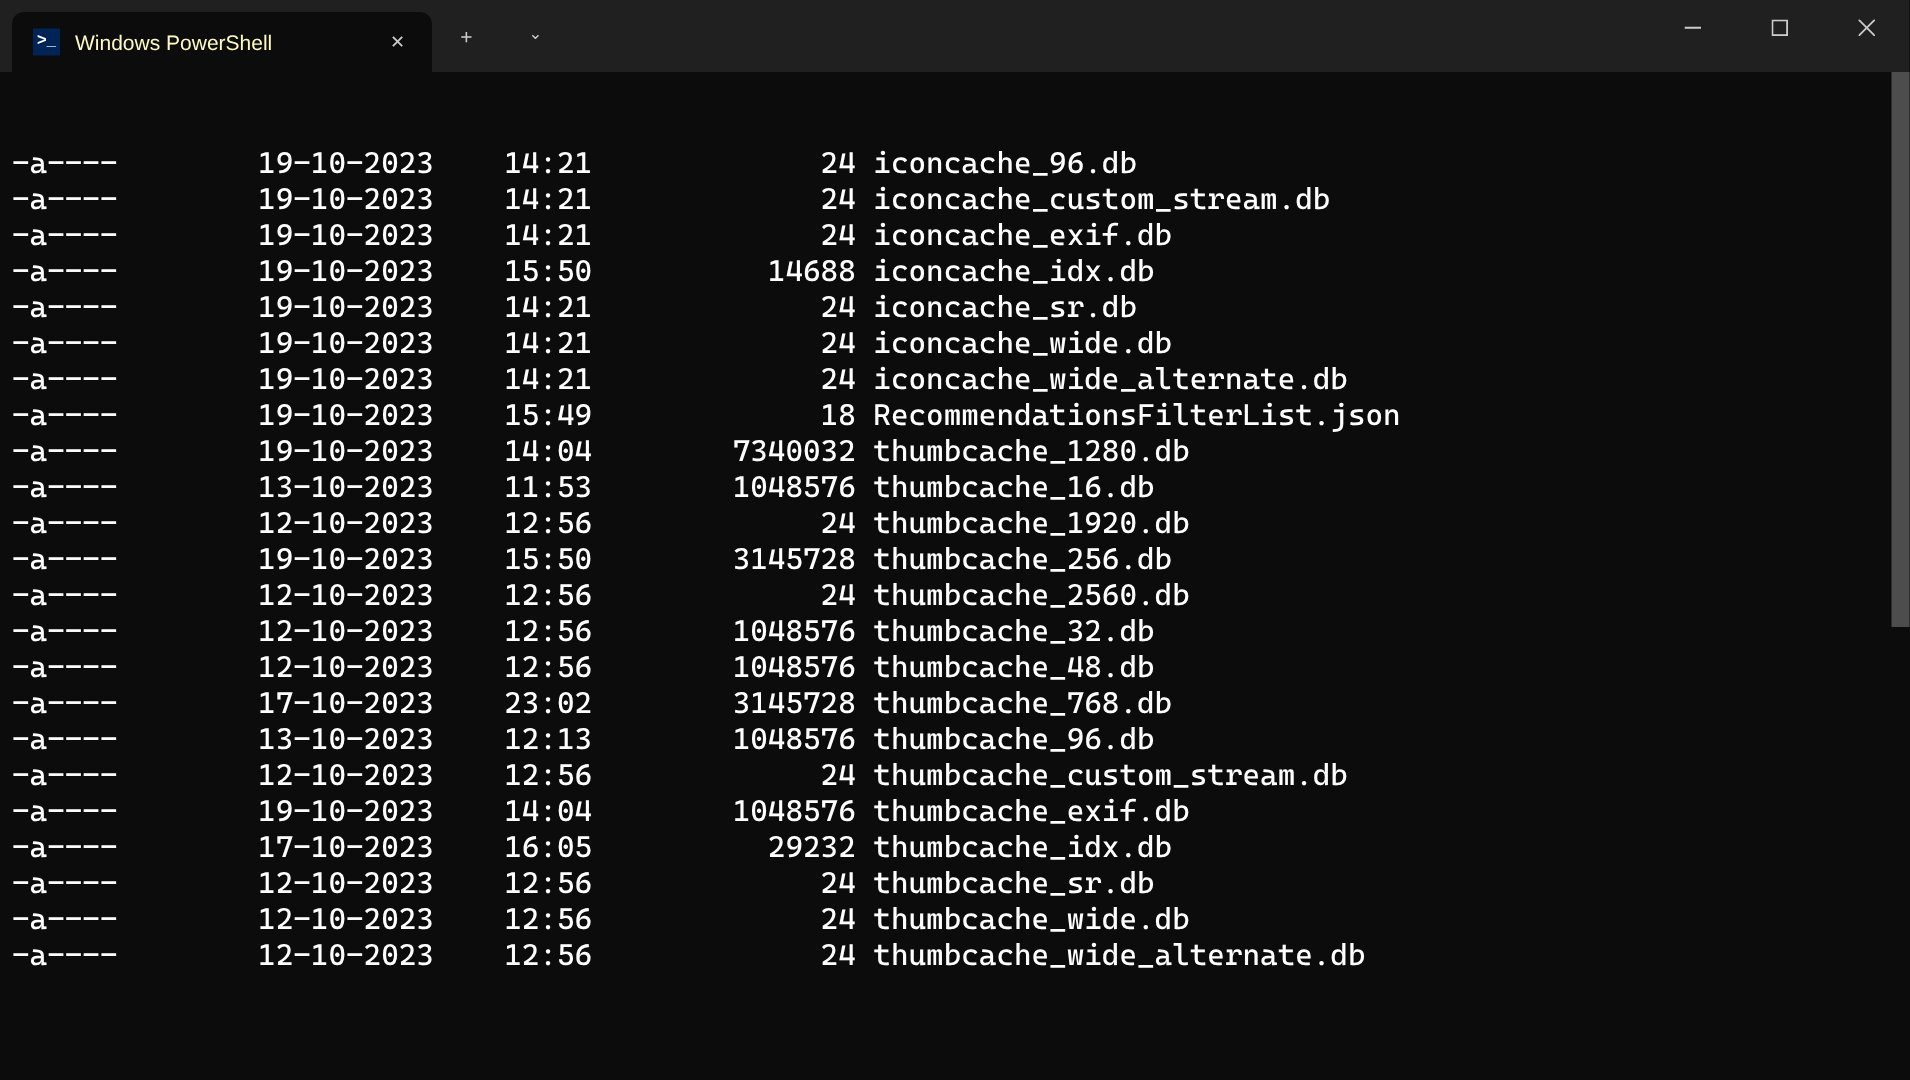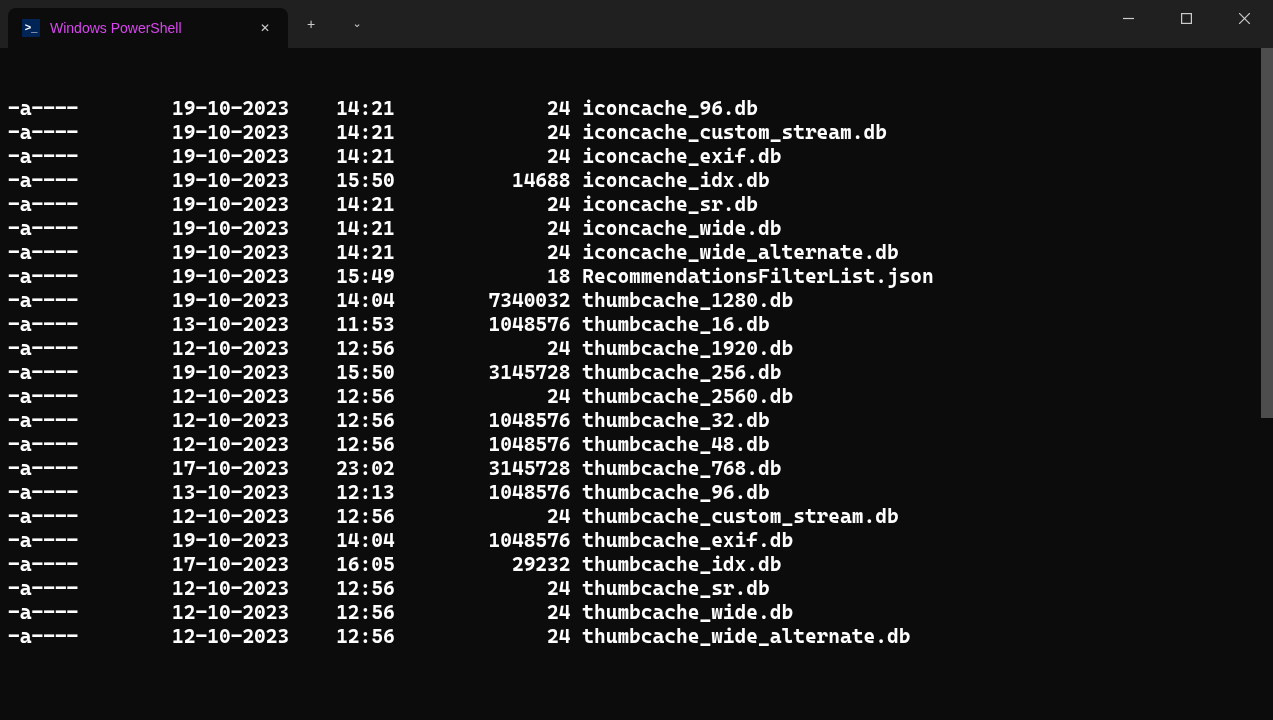--- a/index.html
+++ b/index.html
@@ -39,21 +39,21 @@
       height: 18px;
       background: #012456;
       color: #fff;
       font-size: 11px;
       display: flex;
       align-items: center;
       justify-content: center;
       font-weight: bold;
     }
     .tab-title {
-      color: #d946ef;
+      color: #fef9c3;
       font-size: 14px;
       flex: 1;
     }
     .tab-close {
       color: #ccc;
       font-size: 12px;
       padding: 4px;
       cursor: pointer;
     }
     .titlebar-btn {
@@ -78,21 +78,20 @@
       color: #ccc;
       cursor: pointer;
     }
     .window-btn svg { stroke: #ccc; }
     .terminal {
       flex: 1;
       padding: 0 8px;
       white-space: pre;
       overflow: hidden;
       position: relative;
-      font-weight: bold;
     }
     .line { display: block; }
     .scrollbar {
       position: absolute;
       right: 0;
       top: 48px;
       width: 12px;
       height: 370px;
       background: #4d4d4d;
     }

